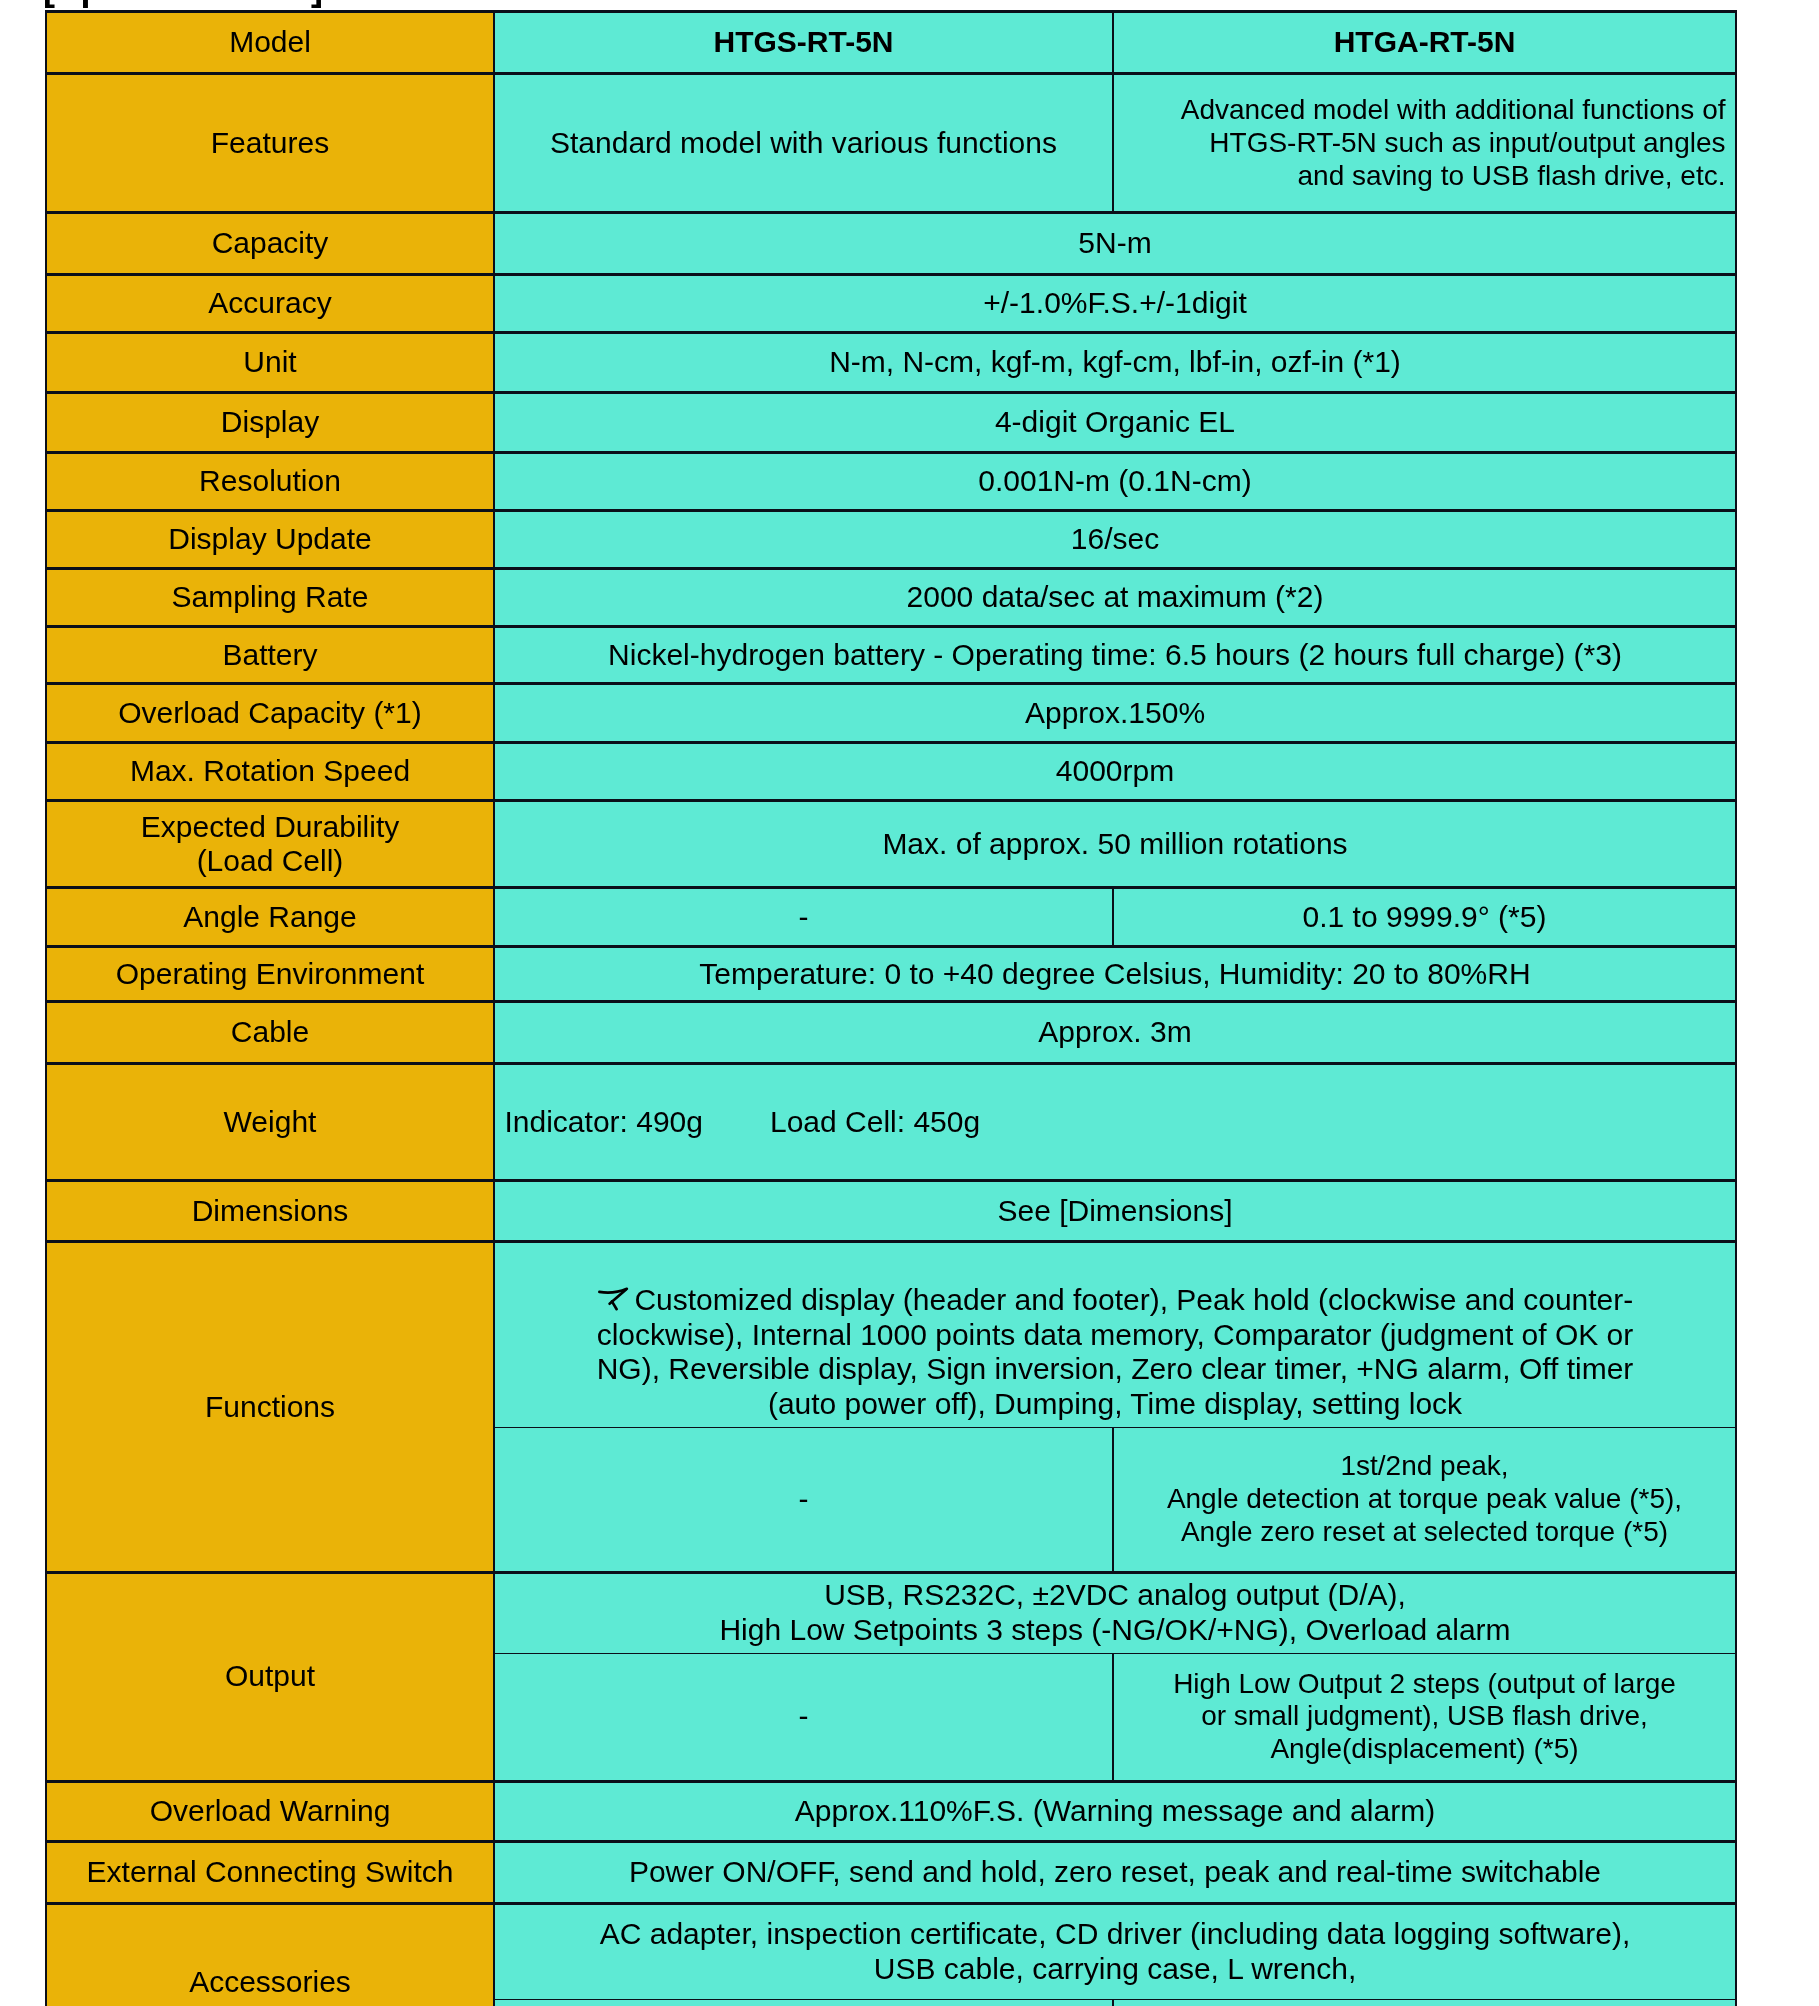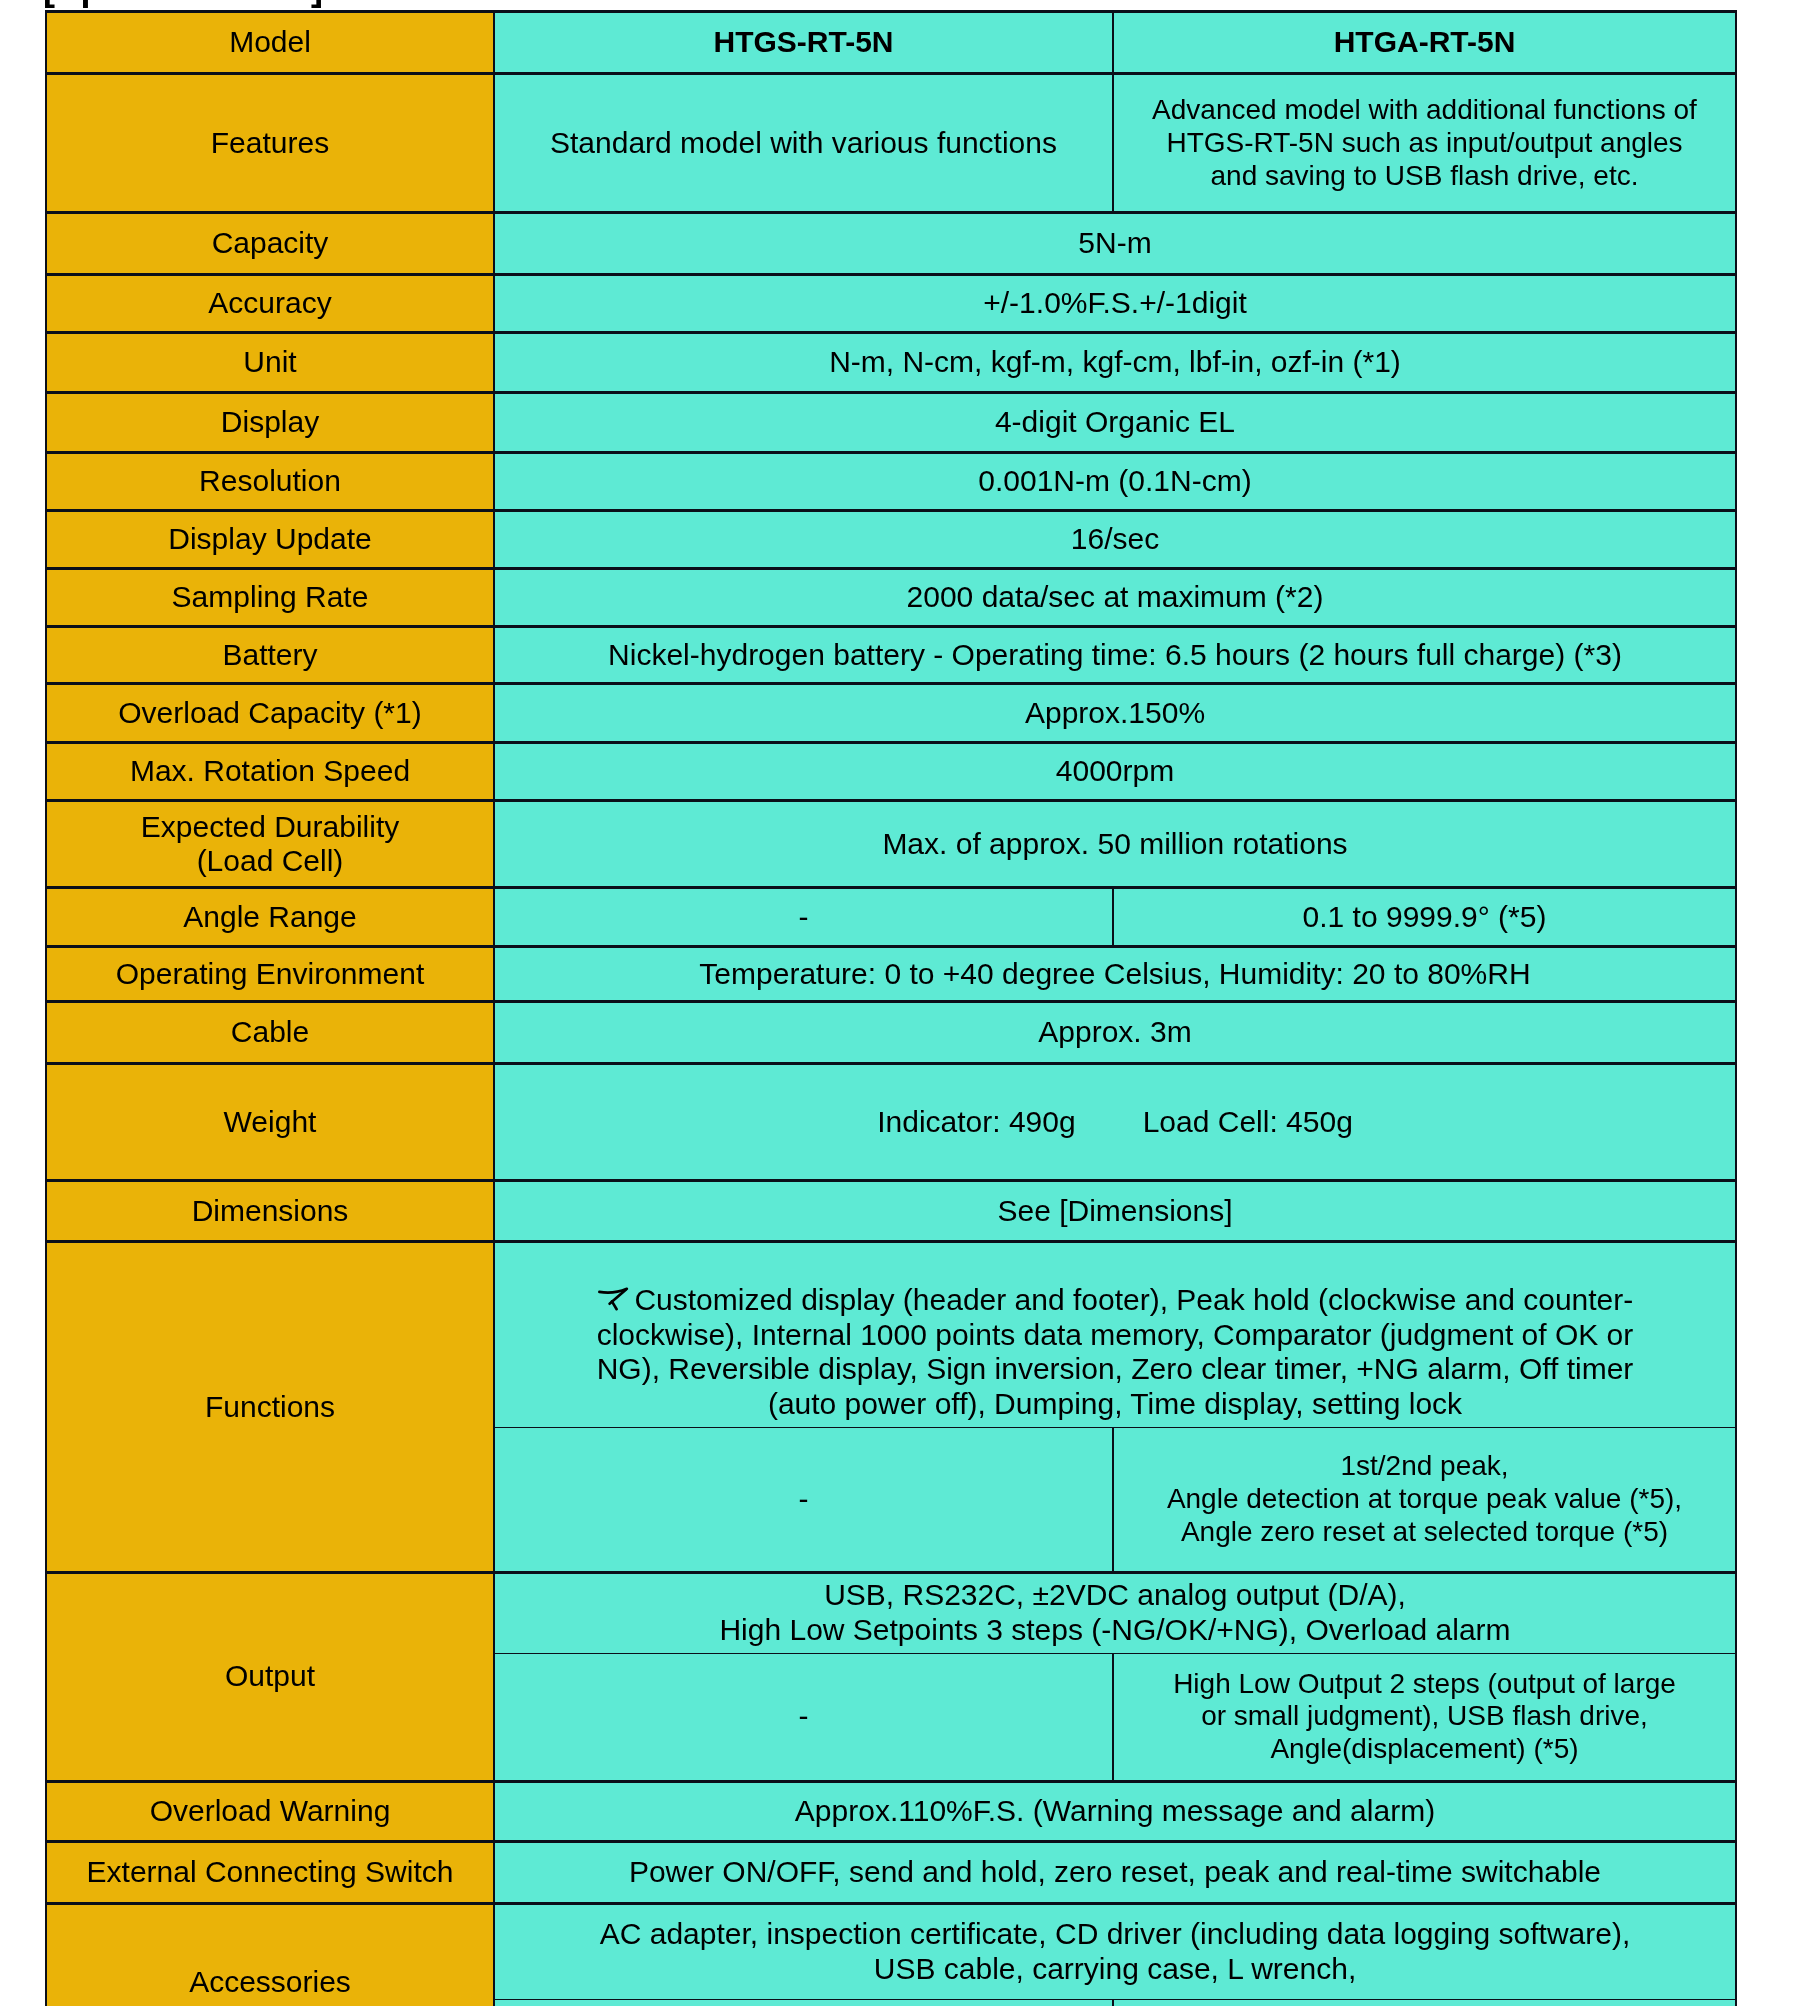--- a/index.html
+++ b/index.html
@@ -24,39 +24,39 @@
     border-top-width:3.2px;border-bottom-width:3.2px;
     vertical-align:middle;text-align:center;
     font-size:30px;line-height:1.16;
     padding:4.7px 9.5px;
     white-space:pre-line;
     overflow:hidden;
   }
   td.lbl{background:#eab308;}
   td.val{background:#5eead4;}
   td.bold{font-weight:bold;}
-  td.left{text-align:center;margin-left:12px;}
+  td.left{text-align:right;margin-left:12px;}
   td.sm{font-size:28px;line-height:1.17;}
   td.thinb{border-bottom-width:1.6px;}
   td.thint{border-top-width:1.6px;}
   
   tr.r-model{height:62px;} tr.r-features{height:139px;}
   tr.r-capacity{height:62px;} tr.r-accuracy{height:58px;}
   tr.r-unit{height:60px;} tr.r-display{height:60px;}
   tr.r-resolution{height:58px;} tr.r-dispupd{height:58px;}
   tr.r-sampling{height:58px;} tr.r-battery{height:57px;}
   tr.r-ovcap{height:59px;} tr.r-maxrot{height:58px;}
   tr.r-durability{height:87px;} tr.r-angle{height:59px;padding-left:28px;}
   tr.r-openv{height:55px;} tr.r-cable{height:62px;padding-left:24px;}
   tr.r-weight{height:60px;} tr.r-dims{height:61px;}
   tr.r-func1{height:171px;} tr.r-func2{height:145px;}
   tr.r-out1{height:81px;} tr.r-out2{height:128px;}
   tr.r-ovwarn{height:60px;} tr.r-extsw{height:62px;}
   tr.r-acc1{height:96px;} tr.r-acc2{height:62px;}
-  .weight-wrap{display:flex;justify-content:center;gap:67px;}
+  .weight-wrap{display:flex;gap:67px;}
   .ma-icon{width:33px;height:32px;vertical-align:-4.7px;margin-right:4.7px;}
 </style>
 </head>
 <body>
 
 <div class="heading-clip">
   <span>[Specifications]</span>
 </div>
 
 <table class="spec">

